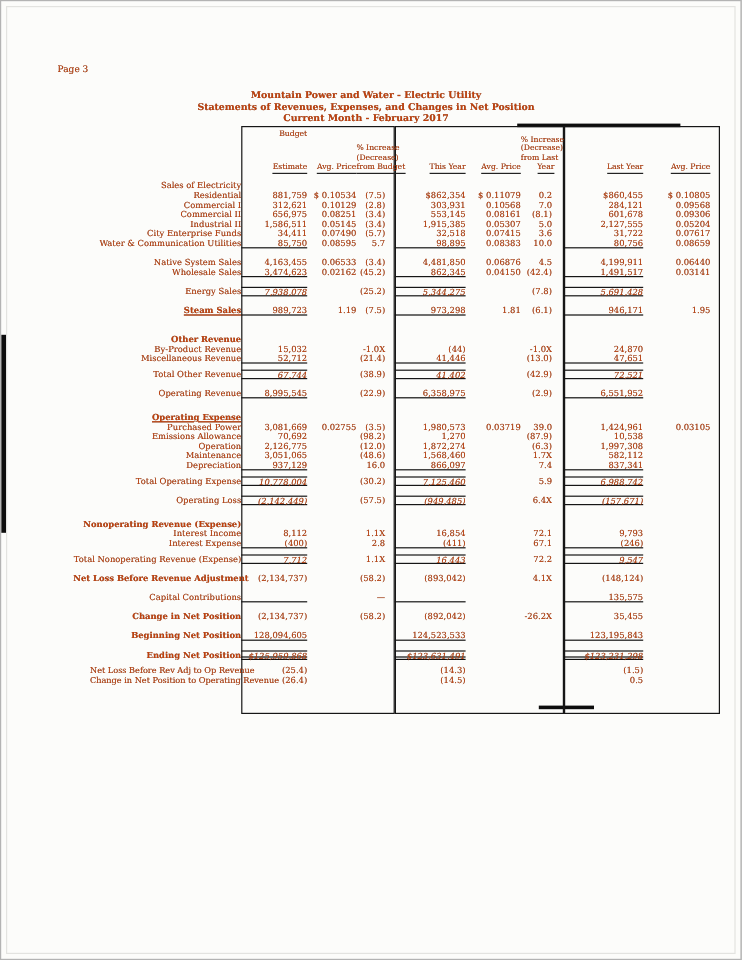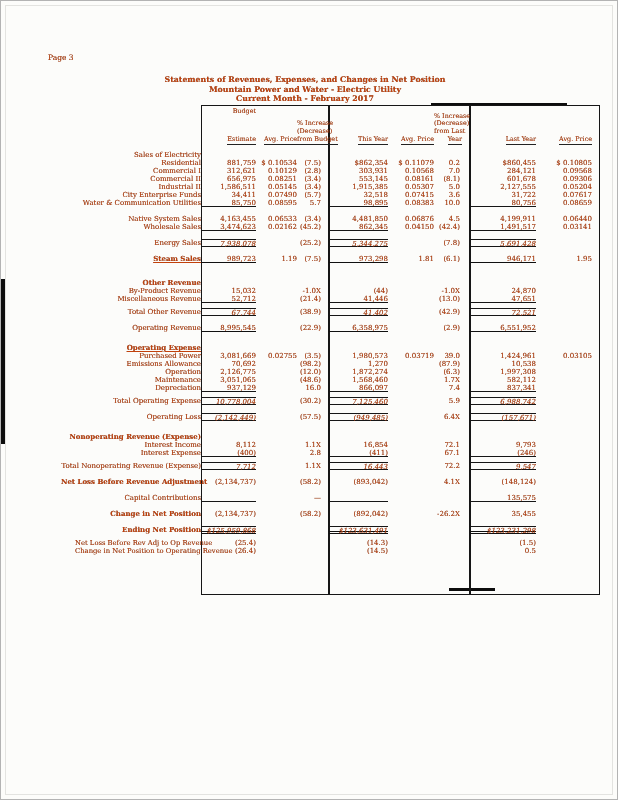--- a/index.html
+++ b/index.html
@@ -52,22 +52,22 @@
 <div class="page">
   <div class="scan-edge"></div>
 
   <div class="artifact" style="left:0;top:278px;width:4px;height:165px;"></div>
   <div class="artifact" style="left:430px;top:102px;width:136px;height:3px;"></div>
   <div class="artifact" style="left:448px;top:587px;width:46px;height:2.5px;"></div>
 
   <div class="page-number">Page 3</div>
 
   <div class="title-block">
+    <div>Mountain Power and Water - Electric Utility</div>
     <div>Statements of Revenues, Expenses, and Changes in Net Position</div>
-    <div>Mountain Power and Water - Electric Utility</div>
     <div>Current Month - February 2017</div>
   </div>
 
   <div class="stmt-table">
     <div class="box box1"></div>
     <div class="box box2"></div>
     <div class="box box3"></div>
 
     <div class="hdr">
         <div class="hlabel"></div>
@@ -629,20 +629,37 @@
           <div class="g g2">
             <div class="c a">(892,042)</div>
             <div class="c v"></div>
             <div class="c p">-26.2X</div>
           </div>
           <div class="g g3">
             <div class="c a">35,455</div>
             <div class="c v"></div>
           </div>
         </div>
+        <div class="row gap-m lb rb-s">
+          <div class="label c">Beginning Net Position</div>
+          <div class="g g1">
+            <div class="c a">128,094,605</div>
+            <div class="c v"></div>
+            <div class="c p"></div>
+          </div>
+          <div class="g g2">
+            <div class="c a">124,523,533</div>
+            <div class="c v"></div>
+            <div class="c p"></div>
+          </div>
+          <div class="g g3">
+            <div class="c a">123,195,843</div>
+            <div class="c v"></div>
+          </div>
+        </div>
         <div class="row gap-m lb rt rb-d">
           <div class="label c">Ending Net Position</div>
           <div class="g g1">
             <div class="c a">$125,959,868</div>
             <div class="c v"></div>
             <div class="c p"></div>
           </div>
           <div class="g g2">
             <div class="c a">$123,631,491</div>
             <div class="c v"></div>

